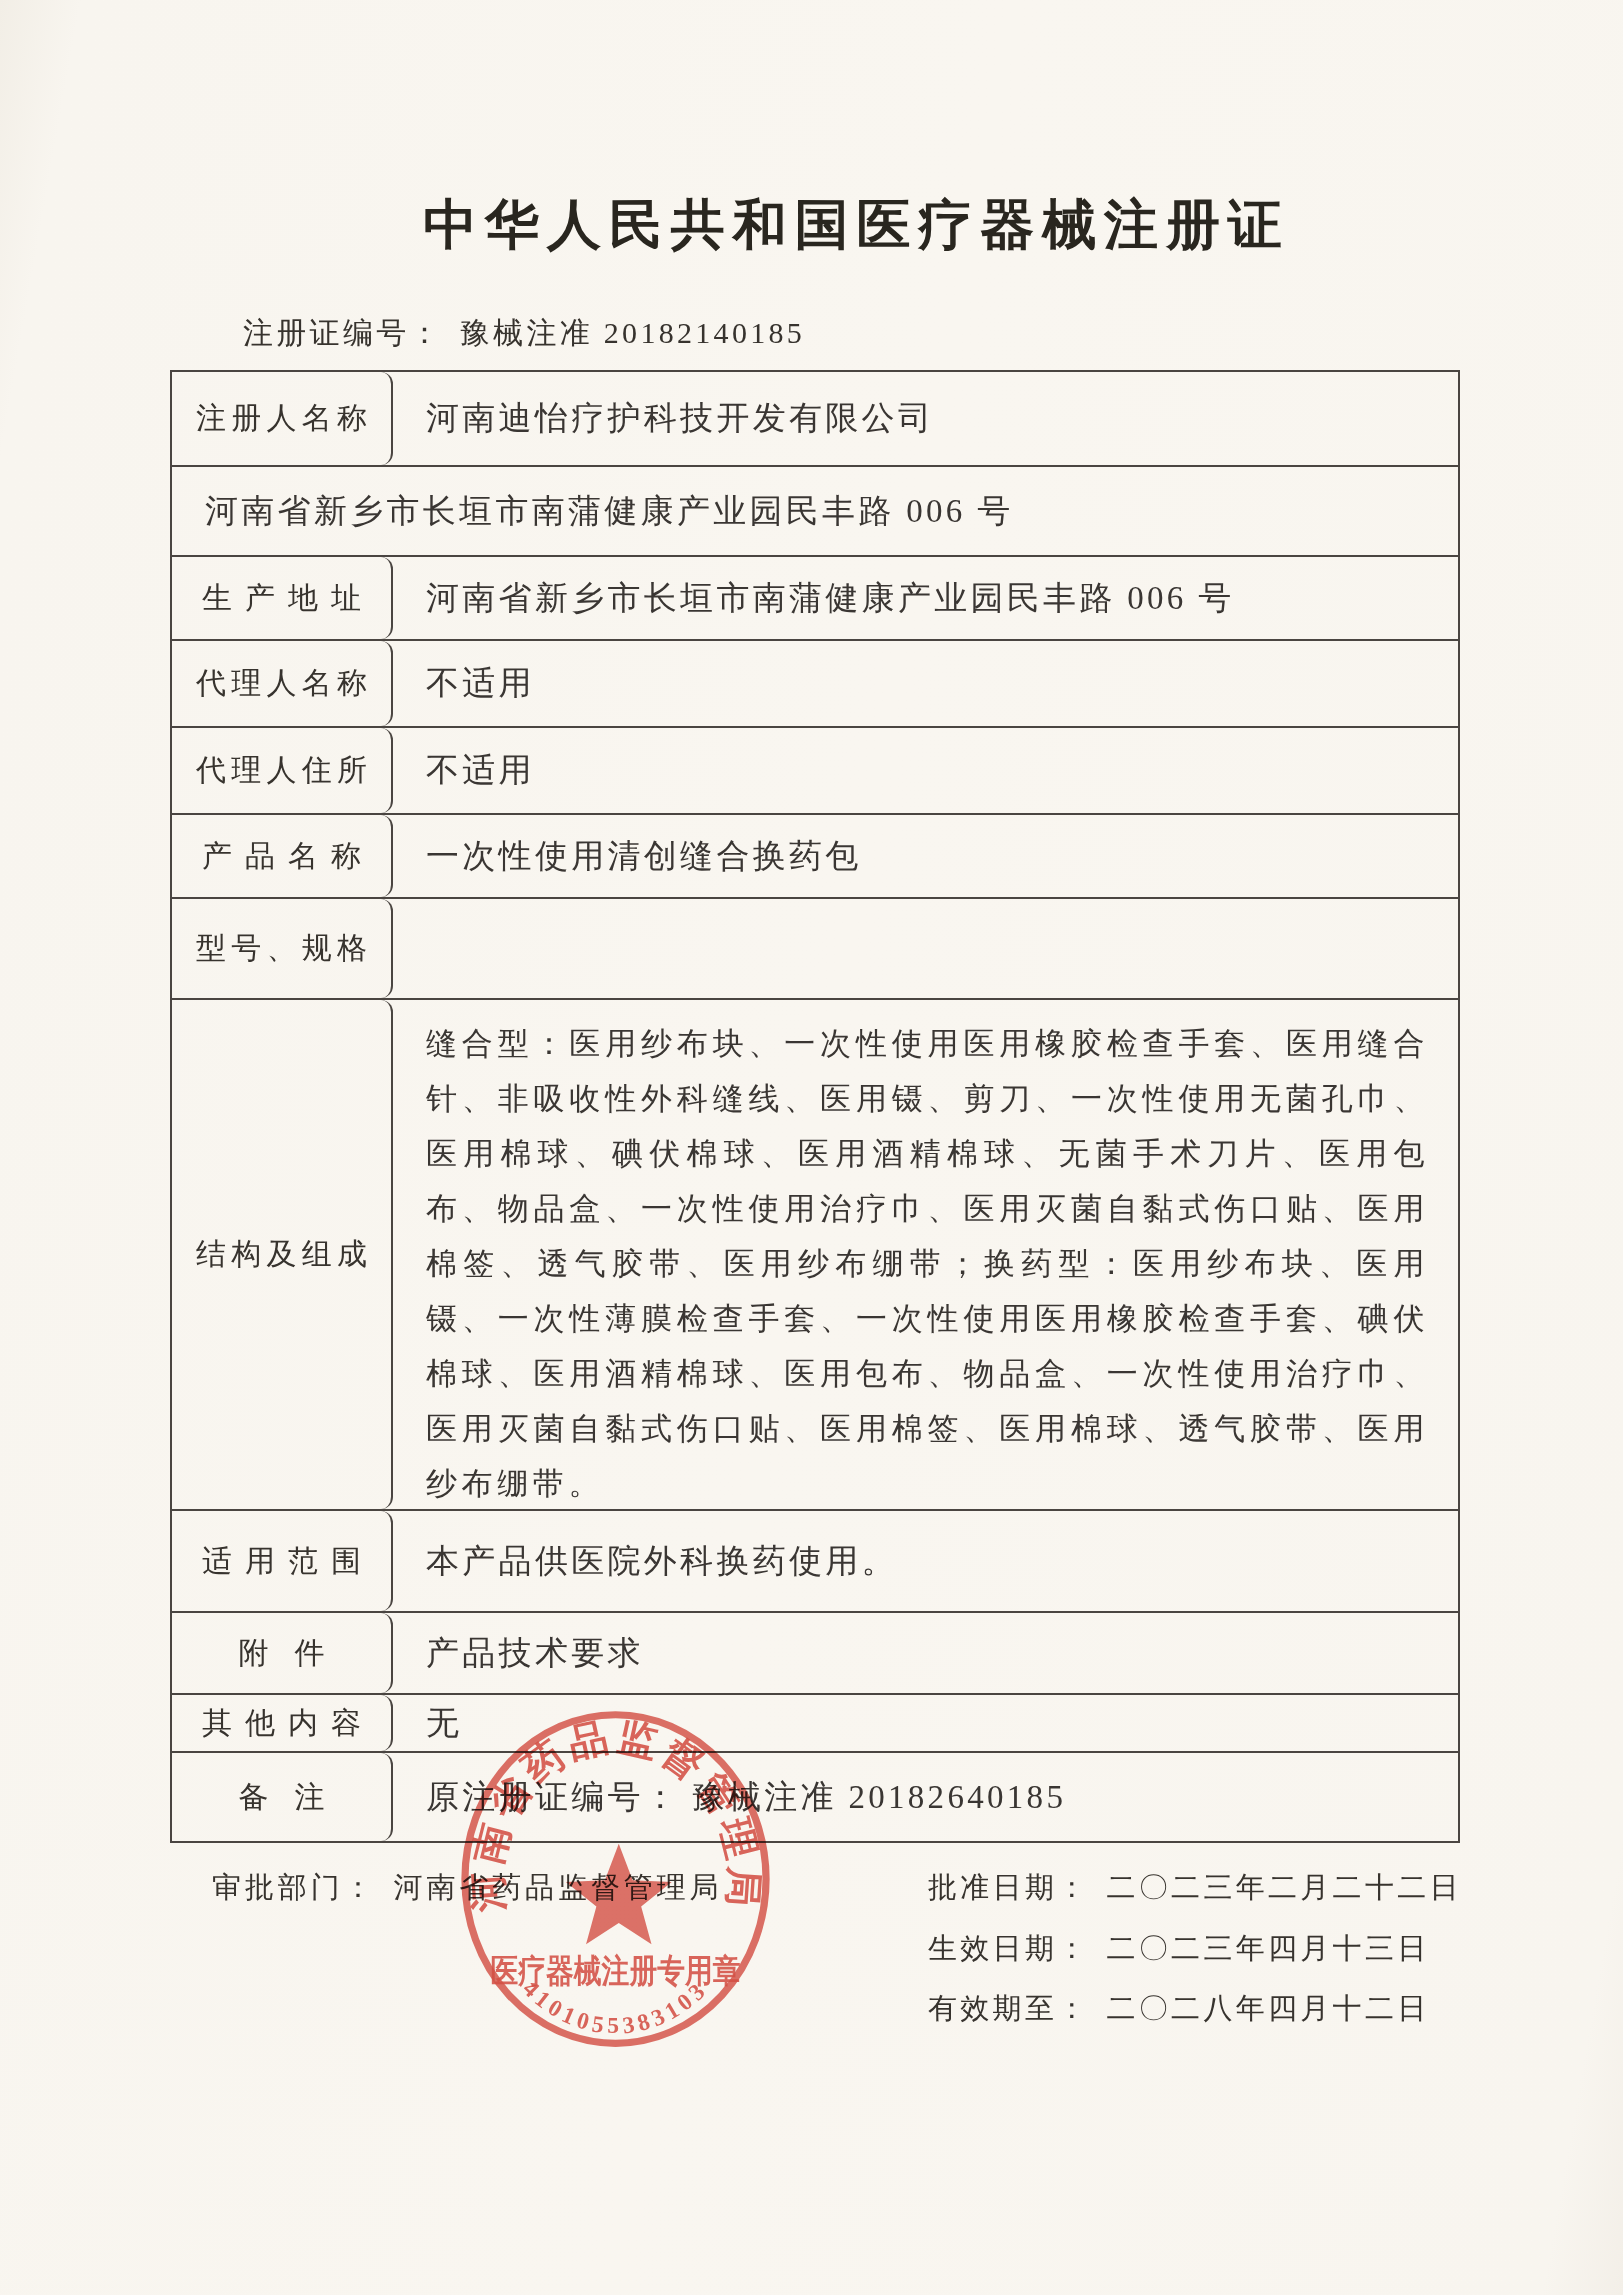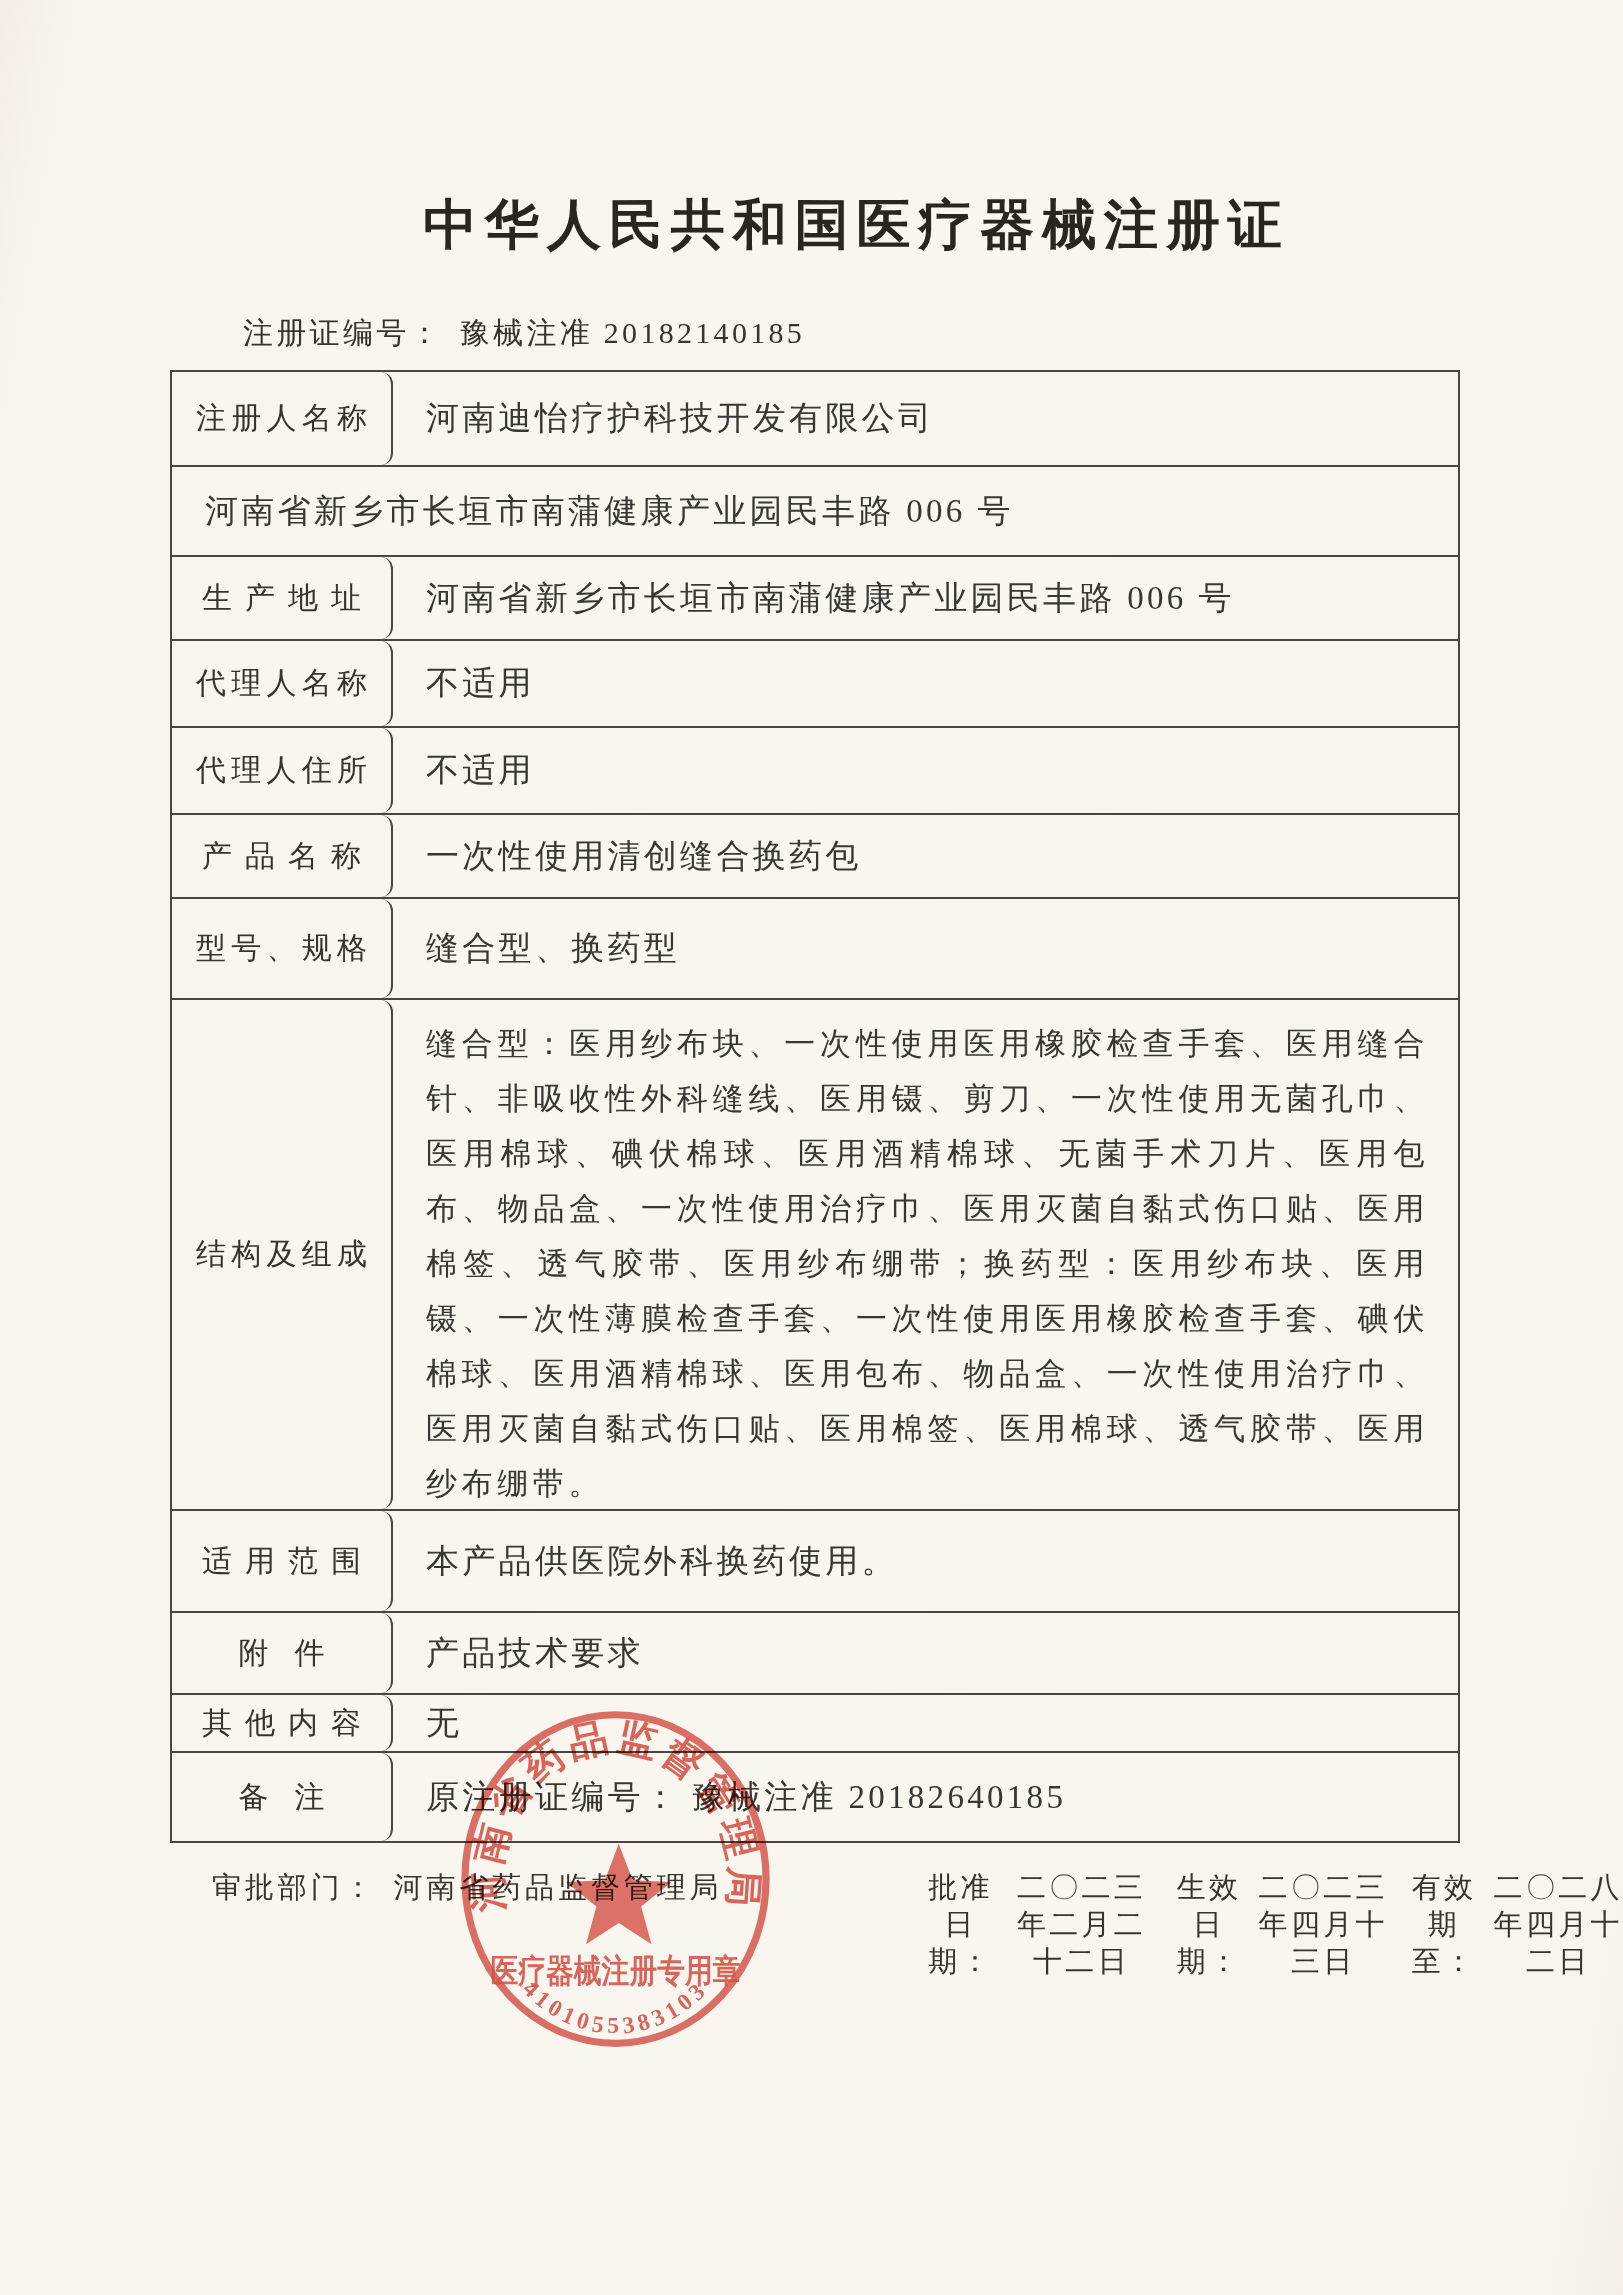--- a/index.html
+++ b/index.html
@@ -54,21 +54,21 @@
     font-size:31px;letter-spacing:4.6px;line-height:55px;
     text-align:justify;text-justify:inter-ideograph;
   }
   .approval{
     position:absolute;left:212px;top:1869px;
     display:flex;align-items:baseline;gap:17px;
     font-size:29px;letter-spacing:3.9px;color:#37332e;line-height:37px;
   }
   .dates{
     position:absolute;left:928px;top:1869px;
-    display:flex;flex-direction:row;gap:23.6px;text-align:center;
+    display:flex;flex-direction:column;gap:23.6px;
   }
   .date-row{
     display:flex;align-items:baseline;gap:17px;
     font-size:29px;letter-spacing:3.3px;color:#37332e;line-height:37px;
   }
   .stamp{
     position:absolute;left:442px;top:1701px;
     width:347px;height:360px;
     mix-blend-mode:multiply;
     opacity:0.93;
@@ -138,23 +138,20 @@
           <span class="lbl g4">产品名称</span>
         </div>
       <div class="cell value">
           <span>一次性使用清创缝合换药包</span>
         </div>
     </div>
 
     <div class="row" style="height:101px">
       <div class="cell label">
           <span class="lbl">型号、规格</span>
-        </div>
-      <div class="cell value">
-          <span>缝合型、换药型</span>
         </div>
     </div>
 
     <div class="row tall" style="height:511px">
       <div class="cell label">
           <span class="lbl">结构及组成</span>
         </div>
       <div class="cell value">缝合型：医用纱布块、一次性使用医用橡胶检查手套、医用缝合针、非吸收性外科缝线、医用镊、剪刀、一次性使用无菌孔巾、医用棉球、碘伏棉球、医用酒精棉球、无菌手术刀片、医用包布、物品盒、一次性使用治疗巾、医用灭菌自黏式伤口贴、医用棉签、透气胶带、医用纱布绷带；换药型：医用纱布块、医用镊、一次性薄膜检查手套、一次性使用医用橡胶检查手套、碘伏棉球、医用酒精棉球、医用包布、物品盒、一次性使用治疗巾、医用灭菌自黏式伤口贴、医用棉签、医用棉球、透气胶带、医用纱布绷带。</div>
     </div>
 

